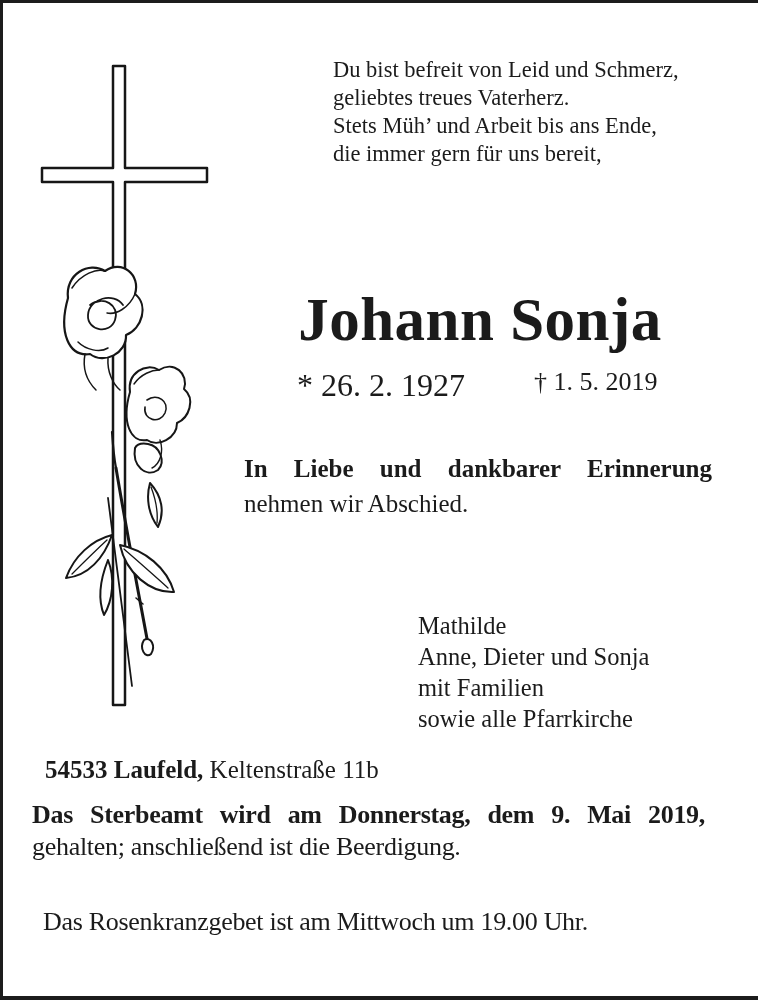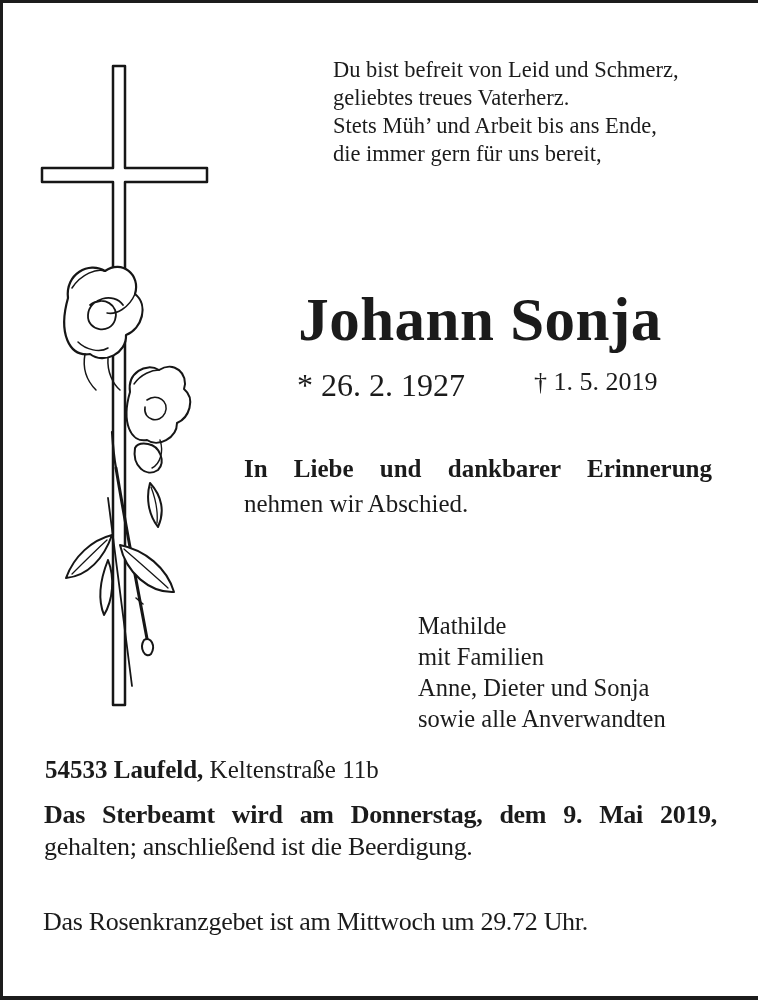--- a/index.html
+++ b/index.html
@@ -22,21 +22,21 @@
   .death{position:absolute;left:534px;top:367px;font-size:26px;white-space:nowrap;}
 
   .farewell{position:absolute;left:244px;top:451px;width:468px;font-size:25px;line-height:35px;}
   .jline{text-align:justify;text-align-last:justify;font-weight:bold;}
 
   .mourners{position:absolute;left:418px;top:574px;font-size:24.5px;line-height:31px;margin-top:36px;}
 
   .address{position:absolute;left:45px;top:756px;font-size:25px;white-space:nowrap;}
   .address b{font-weight:bold;text-align:center;}
 
-  .service{position:absolute;left:44px;top:799px;width:673px;font-size:26px;line-height:32px;letter-spacing:-0.3px;}
+  .service{position:absolute;left:32px;top:799px;width:673px;font-size:26px;line-height:32px;letter-spacing:-0.3px;}
   .rosary{position:absolute;left:43px;top:907px;font-size:26px;letter-spacing:-0.3px;white-space:nowrap;}
 </style>
 </head>
 <body>
 
 <div class="page">
   <div class="edge edge-top"></div>
   <div class="edge edge-left"></div>
   <div class="edge edge-bottom"></div>
 
@@ -96,26 +96,26 @@
   <div class="birth">* 26. 2. 1927</div>
   <div class="death">† 1. 5. 2019</div>
 
   <div class="farewell">
     <div class="jline">In Liebe und dankbarer Erinnerung</div>
     <div>nehmen wir Abschied.</div>
   </div>
 
   <div class="mourners">
     <div>Mathilde</div>
+    <div>Anne, Dieter und Sonja</div>
     <div>mit Familien</div>
-    <div>Anne, Dieter und Sonja</div>
-    <div>sowie alle Anverwandten</div>
+    <div>sowie alle Pfarrkirche</div>
   </div>
 
   <div class="address"><b>54533 Laufeld,</b><span> Keltenstraße 11b</span></div>
 
   <div class="service">
     <div class="jline">Das Sterbeamt wird am Donnerstag, dem 9. Mai 2019,</div>
     <div>gehalten; anschließend ist die Beerdigung.</div>
   </div>
 
-  <div class="rosary">Das Rosenkranzgebet ist am Mittwoch um 29.72 Uhr.</div>
+  <div class="rosary">Das Rosenkranzgebet ist am Mittwoch um 19.00 Uhr.</div>
 </div>
 
 </body></html>

